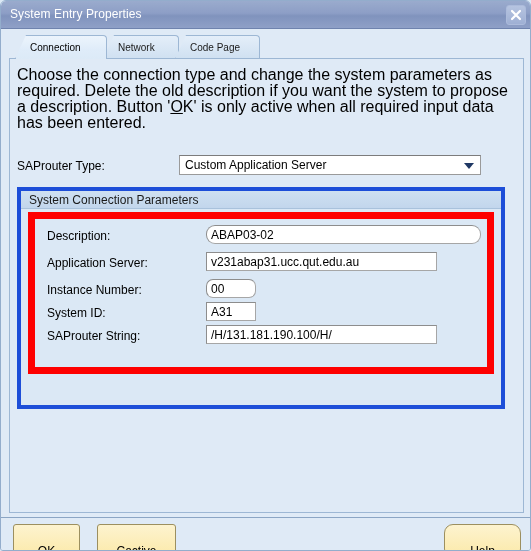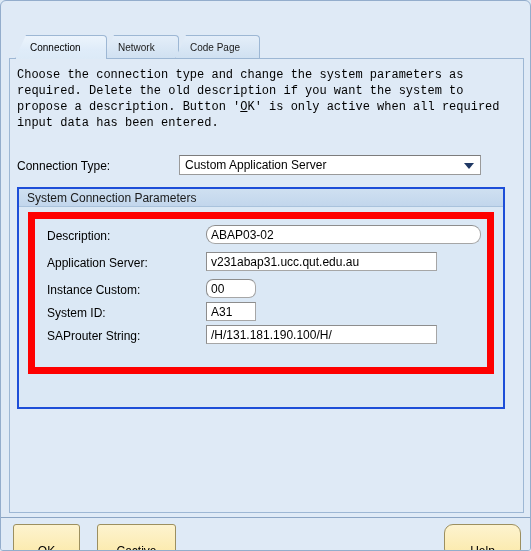--- a/index.html
+++ b/index.html
@@ -96,24 +96,23 @@
     box-sizing: border-box;
     border: 1px solid #9db7d4;
     background: #dfeaf6;
   }
 
   
   #intro {
     position: absolute;
     left: 16px; top: 66px;
     width: 495px;
-    font-size: 12px;
+    font-size: 16px;
     line-height: 16px;
     color: #000;
-    font-family: Liberation Mono, monospace;
   }
   #intro u { text-decoration: underline; }
 
   
   #conn-type-label {
     position: absolute;
     left: 16px; top: 158px;
     font-size: 12px;
   }
   #conn-type-select {
@@ -142,21 +141,21 @@
     border-top: 6px solid #1f3864;
   }
 
   
   #groupbox {
     position: absolute;
     left: 16px; top: 186px;
     width: 488px;
     height: 222px;
     box-sizing: border-box;
-    border: 2px solid #1d4ed8;
+    border: 4px solid #1d4ed8;
     background: #dbe8f5;
   }
   #groupbox-header {
     position: absolute;
     left: 0; top: 0;
     width: 100%;
     height: 18px;
     box-sizing: border-box;
     background: linear-gradient(to bottom, #cfe0f1 0%, #c2d6ec 100%);
     border-bottom: 1px solid #a9c2dc;
@@ -249,38 +248,48 @@
   .btn u { text-decoration: underline; }
   #btn-ok { left: 12px; width: 67px; }
   #btn-cancel { left: 96px; width: 79px; }
   #btn-help { left: 443px; width: 77px; border-radius: 9px; }
 </style>
 </head>
 <body>
 
 <div id="dialog">
 
+  <div id="titlebar">
+    <span id="title-text">System Entry Properties</span>
+    <div id="close-button">
+      <span>
+        <svg width="18" height="18" viewBox="0 0 18 18">
+          <path d="M5 5 L13 13 M13 5 L5 13" stroke="#ffffff" stroke-width="2.2" stroke-linecap="round" fill="none"></path>
+        </svg>
+      </span>
+    </div>
+  </div>
 
   <div id="tabstrip">
     <div class="tab active" style="left:0px; width:92px;">
       <span>Connection</span>
     </div>
     <div class="tab" style="left:88px; width:76px;">
       <span>Network</span>
     </div>
     <div class="tab" style="left:160px; width:85px;">
       <span>Code Page</span>
     </div>
   </div>
 
   <div id="tabpanel"></div>
 
   <div id="intro"><span>Choose the connection type and change the system parameters as required. Delete the old description if you want the system to propose a description. Button '</span><u>O</u><span>K' is only active when all required input data has been entered.</span></div>
 
-  <div id="conn-type-label">Connection Type:</div>
+  <div id="conn-type-label">SAProuter Type:</div>
   <div id="conn-type-select">
     <span id="conn-type-value">Custom Application Server</span>
     <span id="conn-type-arrow"></span>
   </div>
 
   <div id="groupbox">
     <div id="groupbox-header">
       <span id="groupbox-title">System Connection Parameters</span>
     </div>
   </div>
@@ -289,21 +298,21 @@
     <span class="form-label">Description:</span>
     <input id="input-description" class="form-input" type="text" readonly="" value="ABAP03-02" style="">
   </div>
 
   <div id="row-appserver">
     <span class="form-label">Application Server:</span>
     <input id="input-appserver" class="form-input" type="text" readonly="" value="v231abap31.ucc.qut.edu.au" style="">
   </div>
 
   <div id="row-instance">
-    <span class="form-label">Instance Custom:</span>
+    <span class="form-label">Instance Number:</span>
     <input id="input-instance" class="form-input" type="text" readonly="" value="00" style="">
   </div>
 
   <div id="row-systemid">
     <span class="form-label">System ID:</span>
     <input id="input-systemid" class="form-input" type="text" readonly="" value="A31" style="">
   </div>
 
   <div id="row-saprouter">
     <span class="form-label">SAProuter String:</span>

